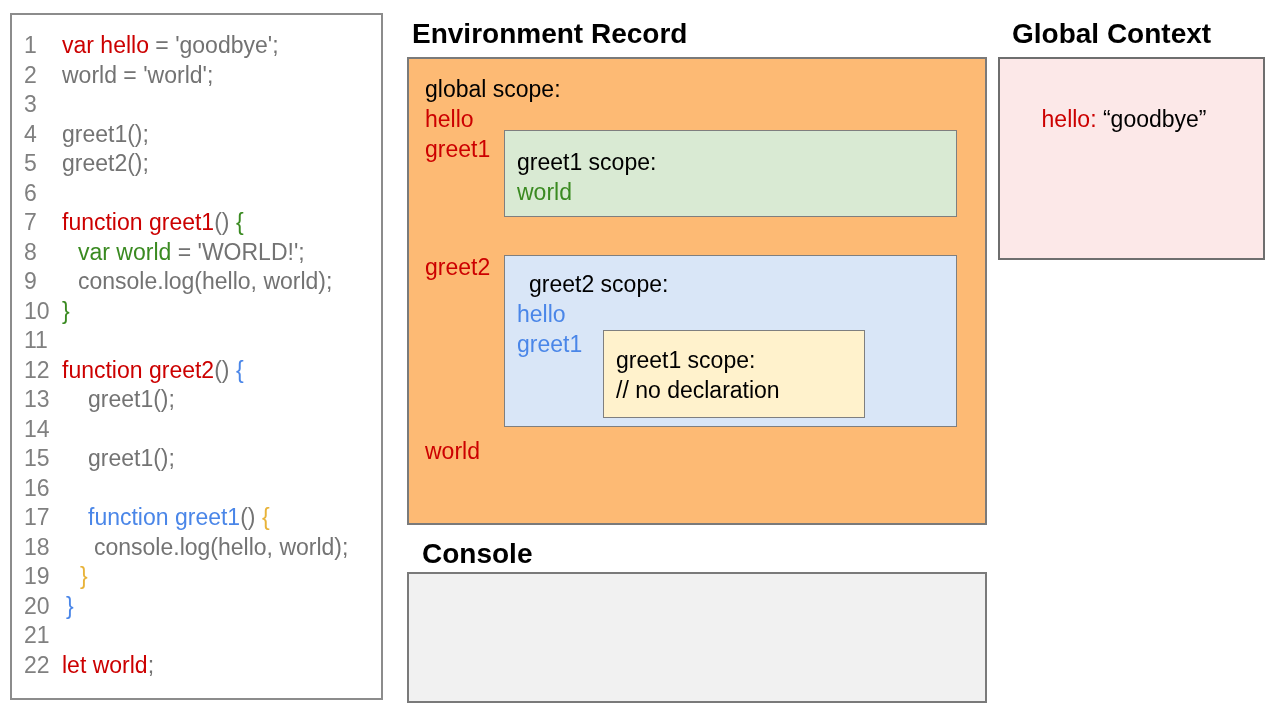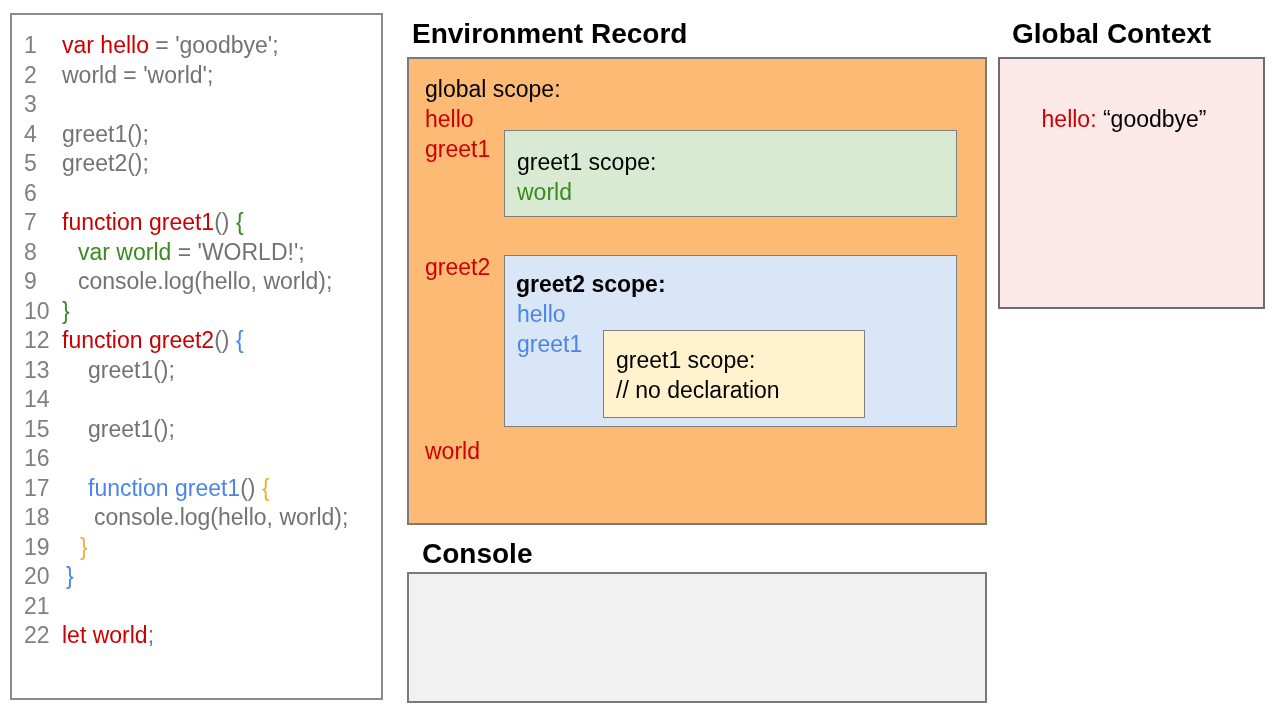--- a/index.html
+++ b/index.html
@@ -81,40 +81,41 @@
 
   
   .console-box {
     left: 407px; top: 572px; width: 580px; height: 131px;
     background: #f1f1f1;
     border: 2px solid #7a7a7a;
   }
 
   
   .global-box {
-    left: 998px; top: 57px; width: 267px; height: 252px;
+    left: 998px; top: 57px; width: 267px; height: 203px;
     background: #fce8e8;
     border: 2px solid #6e6e6e;
   }
 </style>
 </head>
 <body>
 
 <div class="abs code-panel">
   <div>
       <div class="code-line"><span class="ln">1</span><span class="code" style="padding-left: 0px;"><span class="c-red">var hello</span><span class="c-plain"> = 'goodbye';</span></span></div>
       <div class="code-line"><span class="ln">2</span><span class="code" style="padding-left: 0px;"><span class="c-plain">world = 'world';</span></span></div>
       <div class="code-line"><span class="ln">3</span><span class="code" style="padding-left: 0px;"></span></div>
       <div class="code-line"><span class="ln">4</span><span class="code" style="padding-left: 0px;"><span class="c-plain">greet1();</span></span></div>
       <div class="code-line"><span class="ln">5</span><span class="code" style="padding-left: 0px;"><span class="c-plain">greet2();</span></span></div>
       <div class="code-line"><span class="ln">6</span><span class="code" style="padding-left: 0px;"></span></div>
       <div class="code-line"><span class="ln">7</span><span class="code" style="padding-left: 0px;"><span class="c-red">function greet1</span><span class="c-plain">() </span><span class="c-green">{</span></span></div>
       <div class="code-line"><span class="ln">8</span><span class="code" style="padding-left: 16px; text-align: right;"><span class="c-green">var world</span><span class="c-plain"> = 'WORLD!';</span></span></div>
       <div class="code-line"><span class="ln">9</span><span class="code" style="padding-left: 16px;"><span class="c-plain">console.log(hello, world);</span></span></div>
       <div class="code-line"><span class="ln">10</span><span class="code" style="padding-left: 0px;"><span class="c-green">}</span></span></div>
+      <div class="code-line"><span class="ln">11</span><span class="code" style="padding-left: 0px;"></span></div>
       <div class="code-line"><span class="ln">12</span><span class="code" style="padding-left: 0px;"><span class="c-red">function greet2</span><span class="c-plain">() </span><span class="c-blue">{</span></span></div>
       <div class="code-line"><span class="ln">13</span><span class="code" style="padding-left: 26px;"><span class="c-plain">greet1();</span></span></div>
       <div class="code-line"><span class="ln">14</span></div>
       <div class="code-line"><span class="ln">15</span><span class="code" style="padding-left: 26px;"><span class="c-plain">greet1();</span></span></div>
       <div class="code-line"><span class="ln">16</span><span class="code" style="padding-left: 0px;"></span></div>
       <div class="code-line"><span class="ln">17</span><span class="code" style="padding-left: 26px;"><span class="c-blue">function greet1</span><span class="c-plain">() </span><span class="c-orange">{</span></span></div>
       <div class="code-line"><span class="ln">18</span><span class="code" style="padding-left: 32px;"><span class="c-plain">console.log(hello, world);</span></span></div>
       <div class="code-line"><span class="ln">19</span><span class="code" style="padding-left: 18px;"><span class="c-orange">}</span></span></div>
       <div class="code-line"><span class="ln">20</span><span class="code" style="padding-left: 4px;"><span class="c-blue">}</span></span></div>
       <div class="code-line"><span class="ln">21</span><span class="code" style="padding-left: 0px;"></span></div>
@@ -131,21 +132,21 @@
   <div class="env-label lbl-red" style="left:16px; top:75px;">greet1</div>
   <div class="env-label lbl-red" style="left:16px; top:193px;">greet2</div>
   <div class="env-label lbl-red" style="left:16px; top:377px;">world</div>
 
   <div class="scope-box greet1-box">
     <div class="env-label lbl-black" style="left:12px; top:16px;">greet1 scope:</div>
     <div class="env-label lbl-green" style="left:12px; top:46px;">world</div>
   </div>
 
   <div class="scope-box greet2-box">
-    <div class="env-label lbl-black" style="left:11px; top:13px;font-weight:bold;">greet2 scope:</div>
+    <div class="env-label lbl-black" style="left:24px; top:13px;">greet2 scope:</div>
     <div class="env-label lbl-blue" style="left:12px; top:43px;">hello</div>
     <div class="env-label lbl-blue" style="left:12px; top:73px;">greet1</div>
 
     <div class="scope-box nested-box">
       <div class="env-label lbl-black" style="left:12px; top:14px;">greet1 scope:</div>
       <div class="env-label lbl-black" style="left:12px; top:44px;">// no declaration</div>
     </div>
   </div>
 </div>
 

